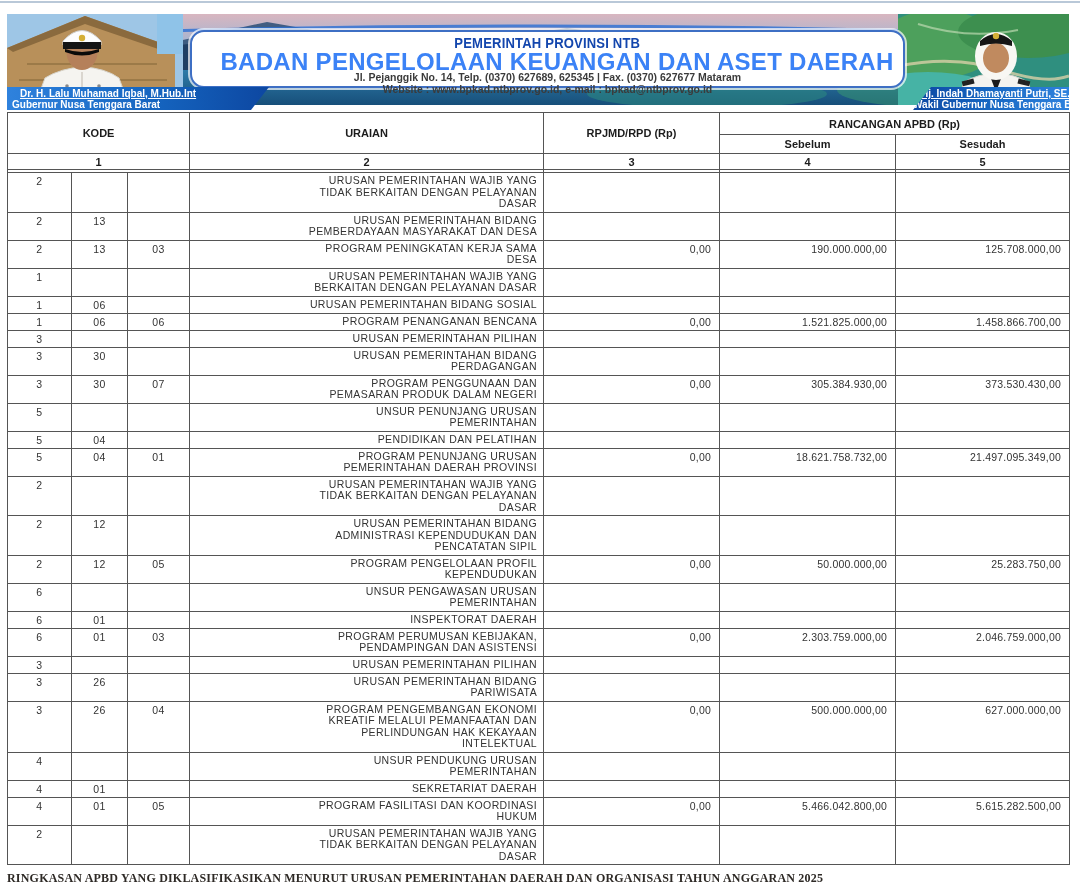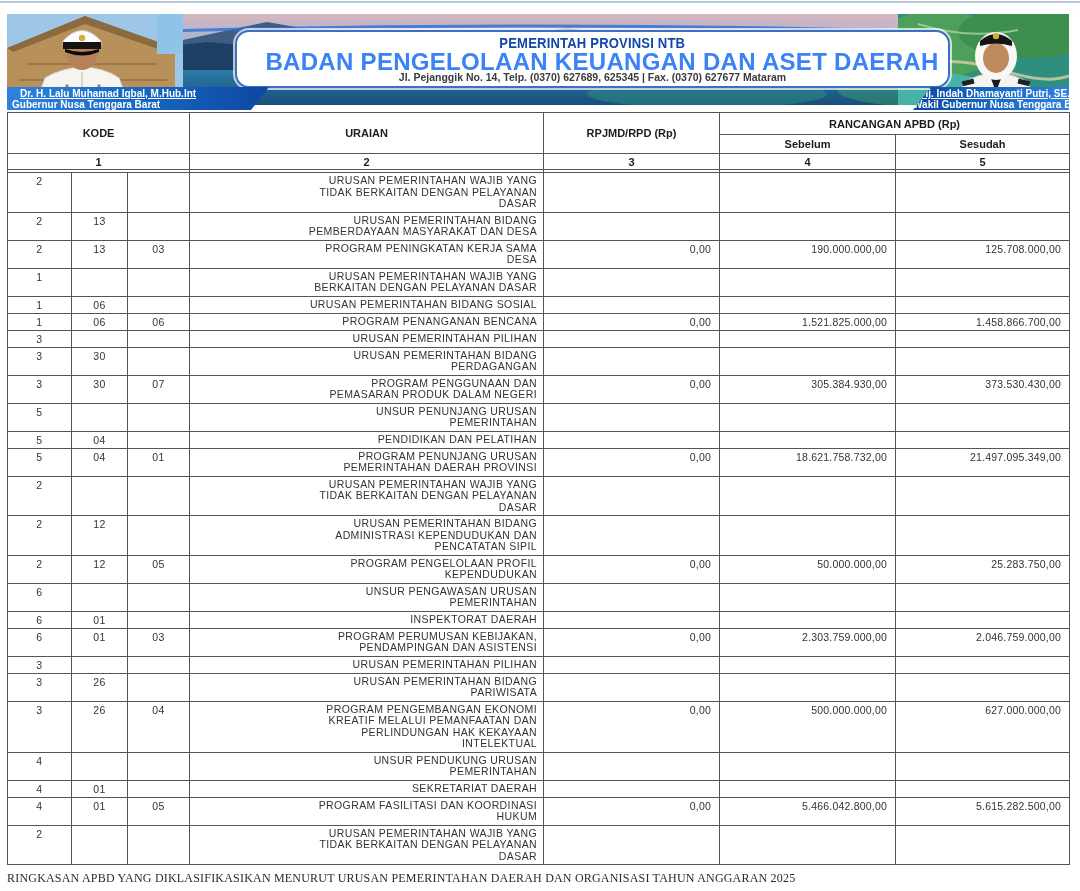--- a/index.html
+++ b/index.html
@@ -15,21 +15,20 @@
   .banner-scene{position:absolute;left:0;top:0;width:1062px;height:91px;overflow:hidden;}
   .banner-scene svg{display:block;}
   .photo-left{position:absolute;left:0;top:0;width:176px;height:91px;overflow:hidden;}
   .photo-right{position:absolute;right:0;top:0;width:171px;height:91px;overflow:hidden;}
 
   .title-box{
     position:absolute;left:183px;top:16px;width:715px;height:58px;
     background:#ffffff;border:2px solid #3e6fc4;border-radius:14px;
     text-align:center;padding-top:2px;box-sizing:border-box;
     box-shadow:0 0 0 2px rgba(255,255,255,.7);
-    margin-left:45px;
   }
   .gov-line1{font-size:14.5px;font-weight:800;color:#1346ad;letter-spacing:.2px;
     display:inline-block;transform:scaleX(.9);transform-origin:center;line-height:15px;}
   .gov-line2{font-size:24px;font-weight:800;color:#3b82f6;letter-spacing:.3px;line-height:20px;white-space:nowrap;padding-left:19px;}
   .gov-line3,.gov-line4{font-size:10.5px;font-weight:bold;color:#3b3b3b;line-height:11.5px;}
 
   .name-band{
     position:absolute;top:73px;height:23px;color:#ffffff;
     background:linear-gradient(90deg,#2f82dd 0%,#1565c0 55%,#0d47a1 100%);
     font-size:10px;font-weight:bold;line-height:11px;padding-top:1px;box-sizing:border-box;
@@ -59,21 +58,21 @@
   .code-cell{ text-align:center;vertical-align:top;font-size:10.5px;color:#333;
     padding:2px 2px;letter-spacing:.5px;}
   .uraian-cell{text-align:right;vertical-align:top;font-size:10.5px;color:#333;
     padding:2px 6px;letter-spacing:.4px;line-height:11.5px;white-space:pre-line;}
   .value-cell{text-align:right;vertical-align:top;font-size:10.5px;color:#333;
     padding:2px 8px 2px 2px;letter-spacing:.2px;}
 
   
   .footer-caption{
     position:absolute;left:7px;top:871px;width:1066px;
-    font-family:"Liberation Serif",serif;font-weight:normal;font-size:12px;
+    font-family:"Liberation Serif",serif;font-weight:bold;font-size:12px;
     color:#2e2a26;letter-spacing:.2px;
   }
 </style>
 </head>
 <body>
 
 <div class="top-line"></div>
 
 <div class="banner">
 
@@ -136,20 +135,21 @@
       <ellipse cx="98" cy="44" rx="13" ry="15" fill="#c08a5f"></ellipse>
       <path d="M82,27 Q98,13 114,27 L114,32 Q98,27 82,32 Z" fill="#151515"></path>
       <circle cx="98" cy="22" r="3.2" fill="#d4af37"></circle>
     </svg>
   </div>
 
   <div class="title-box">
     <div><span class="gov-line1">PEMERINTAH PROVINSI NTB</span></div>
     <div class="gov-line2">BADAN PENGELOLAAN KEUANGAN DAN ASET DAERAH</div>
     <div class="gov-line3">Jl. Pejanggik No. 14, Telp. (0370) 627689, 625345 | Fax. (0370) 627677 Mataram</div>
+    <div class="gov-line4">Website : www.bpkad.ntbprov.go.id, e-mail : bpkad@ntbprov.go.id</div>
   </div>
 
   <div class="name-band band-left">
     <div class="nm">Dr. H. Lalu Muhamad Iqbal, M.Hub.Int</div>
     <div class="tt">Gubernur Nusa Tenggara Barat</div>
   </div>
   <div class="name-band band-right">
     <div class="nm">Hj. Indah Dhamayanti Putri, SE., M.IP</div>
     <div class="tt">Wakil Gubernur Nusa Tenggara Barat</div>
   </div>

